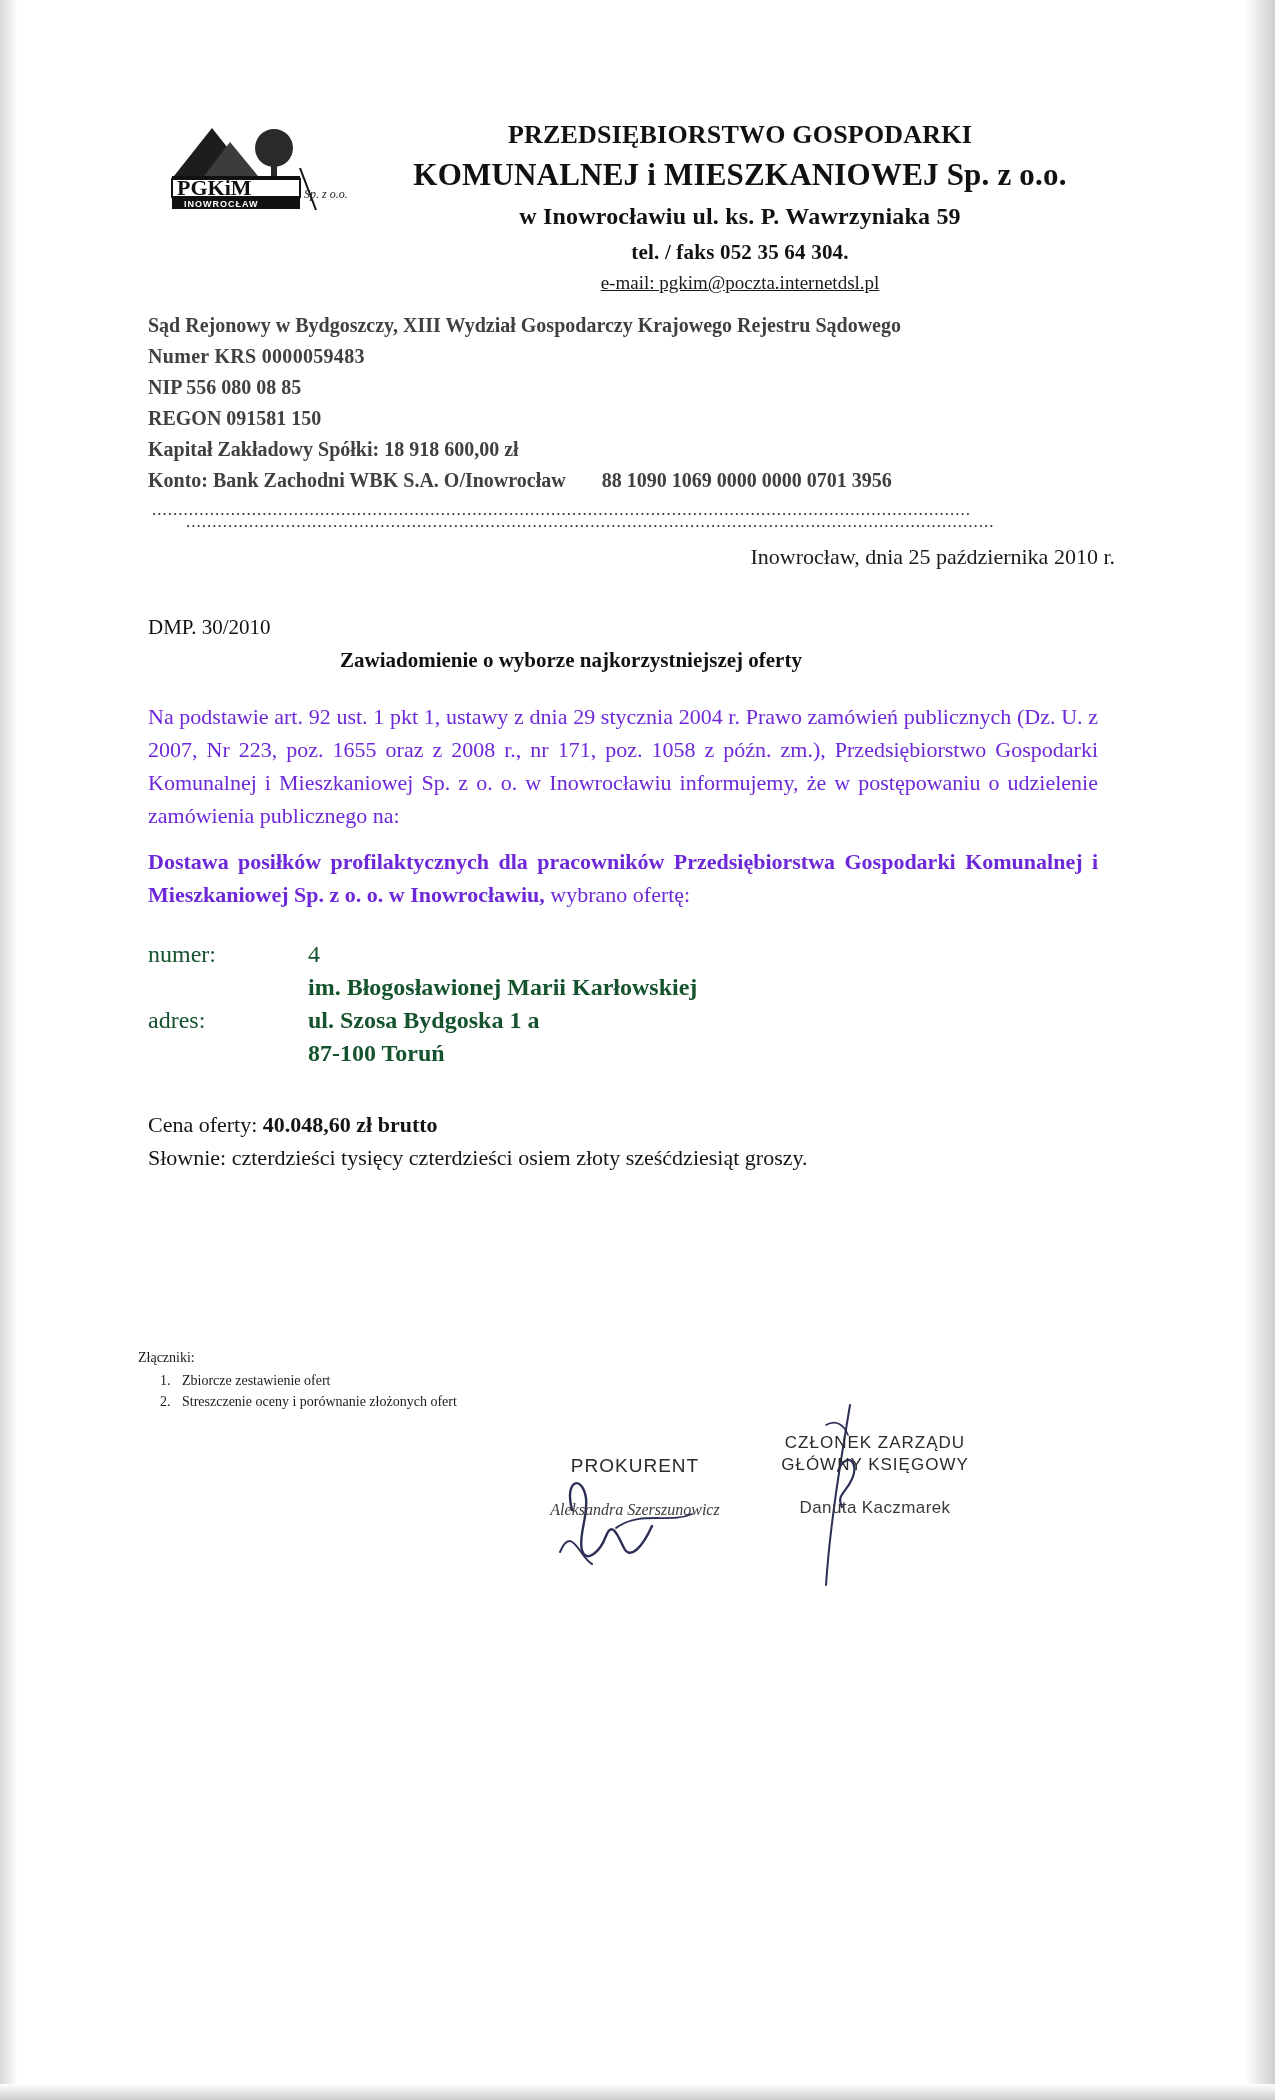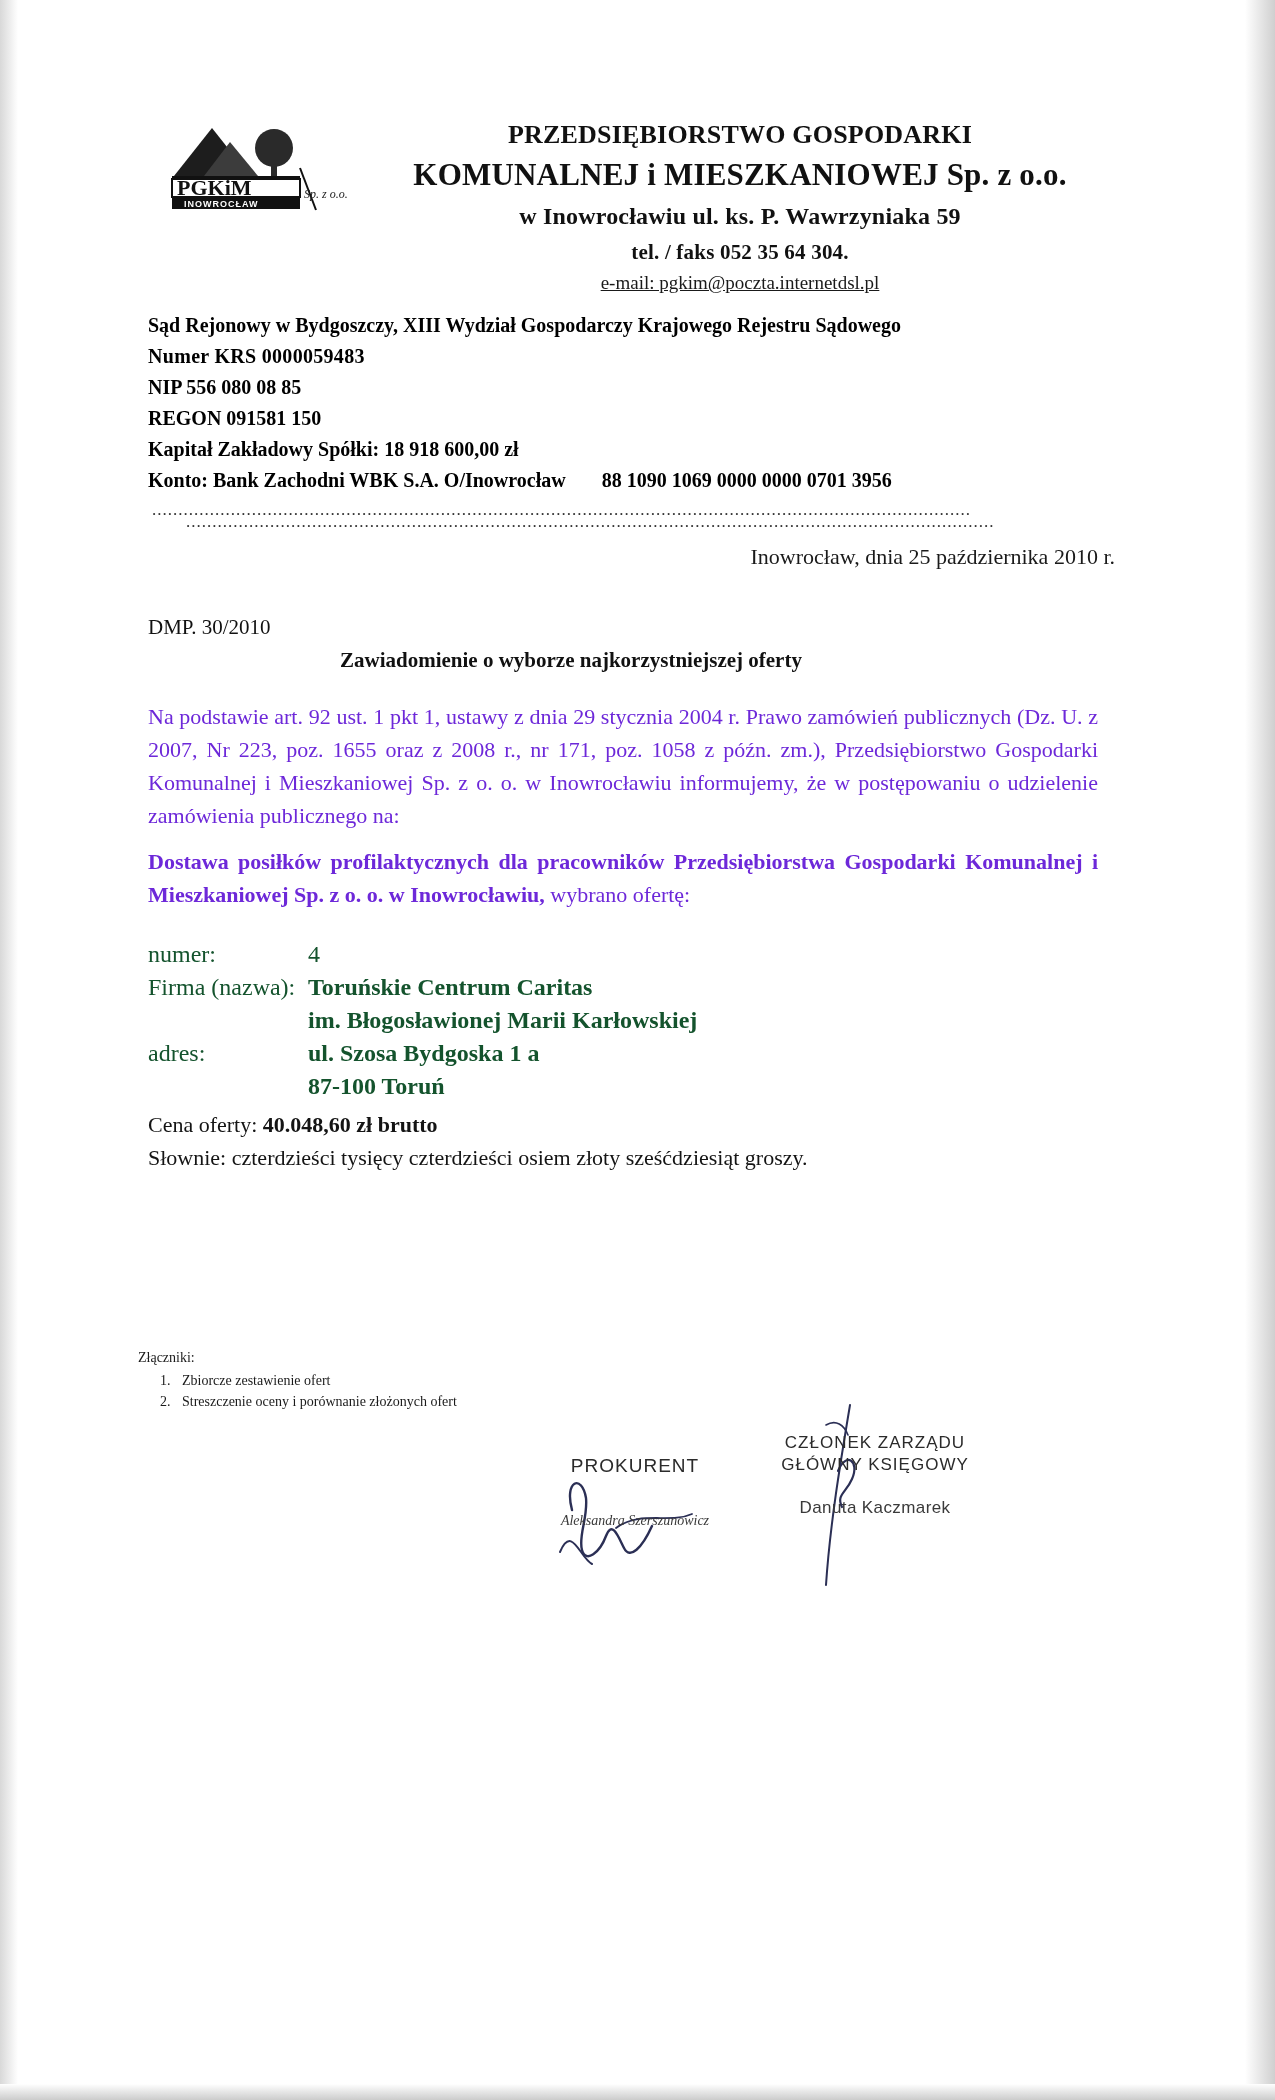--- a/index.html
+++ b/index.html
@@ -78,21 +78,21 @@
   }
 
   .reg-block {
     position: absolute;
     left: 148px;
     top: 310px;
     width: 1000px;
     font-weight: bold;
     font-size: 20px;
     line-height: 31px;
-    color: #000000;
+    color: #404040;
   }
   .reg-block .krs-wide { letter-spacing: .3px; }
   .konto-spacer { display:inline-block; width: 26px; }
 
   .dotted-rule {
     position: absolute;
     left: 152px;
     top: 500px;
     width: 940px;
     font-size: 17px;
@@ -216,23 +216,23 @@
   }
   .sig-left .role {
     font-family: "Liberation Sans", sans-serif;
     font-size: 19px;
     letter-spacing: 1px;
     color: #2b2b2b;
   }
   .sig-left .name {
     font-family: "Liberation Serif", serif;
     font-style: italic;
-    font-size: 14px;
+    font-size: 16px;
     color: #3a3a3a;
-    margin-top: 36px;
+    margin-top: 24px;
   }
   .sig-right {
     position: absolute;
     left: 735px;
     top: 1432px;
     width: 280px;
     text-align: center;
   }
   .sig-right .role {
     font-family: "Liberation Sans", sans-serif;
@@ -313,24 +313,20 @@
 
     <div class="para p-subject">
       <span>Dostawa posiłków profilaktycznych dla pracowników Przedsiębiorstwa Gospodarki Komunalnej i Mieszkaniowej Sp. z o. o. w Inowrocławiu,</span><span class="normal"> wybrano ofertę:</span>
     </div>
 
     <div class="offer-block">
       <div class="offer-row">
         <span class="offer-label">numer:</span>
         <span class="offer-value plain">4</span>
       </div>
-      <div class="offer-row">
-        <span class="offer-label">Firma (nazwa):</span>
-        <span class="offer-value">Toruńskie Centrum Caritas</span>
-      </div>
       <div class="offer-indent">im. Błogosławionej Marii Karłowskiej</div>
       <div class="offer-row">
         <span class="offer-label">adres:</span>
         <span class="offer-value">ul. Szosa Bydgoska 1 a</span>
       </div>
       <div class="offer-indent">87-100 Toruń</div>
     </div>
 
     <div class="price-block">
       <div>

